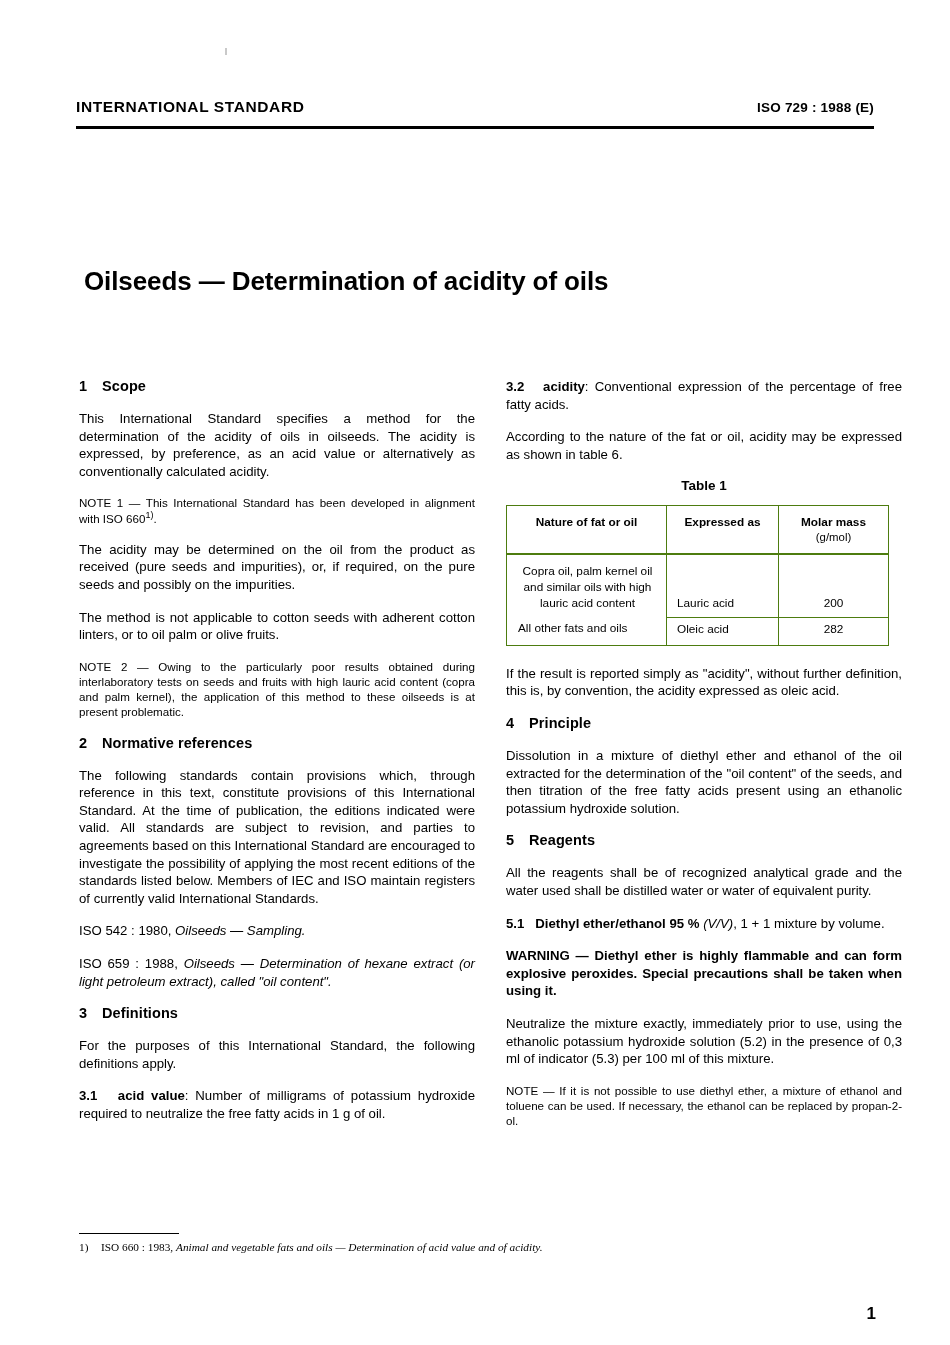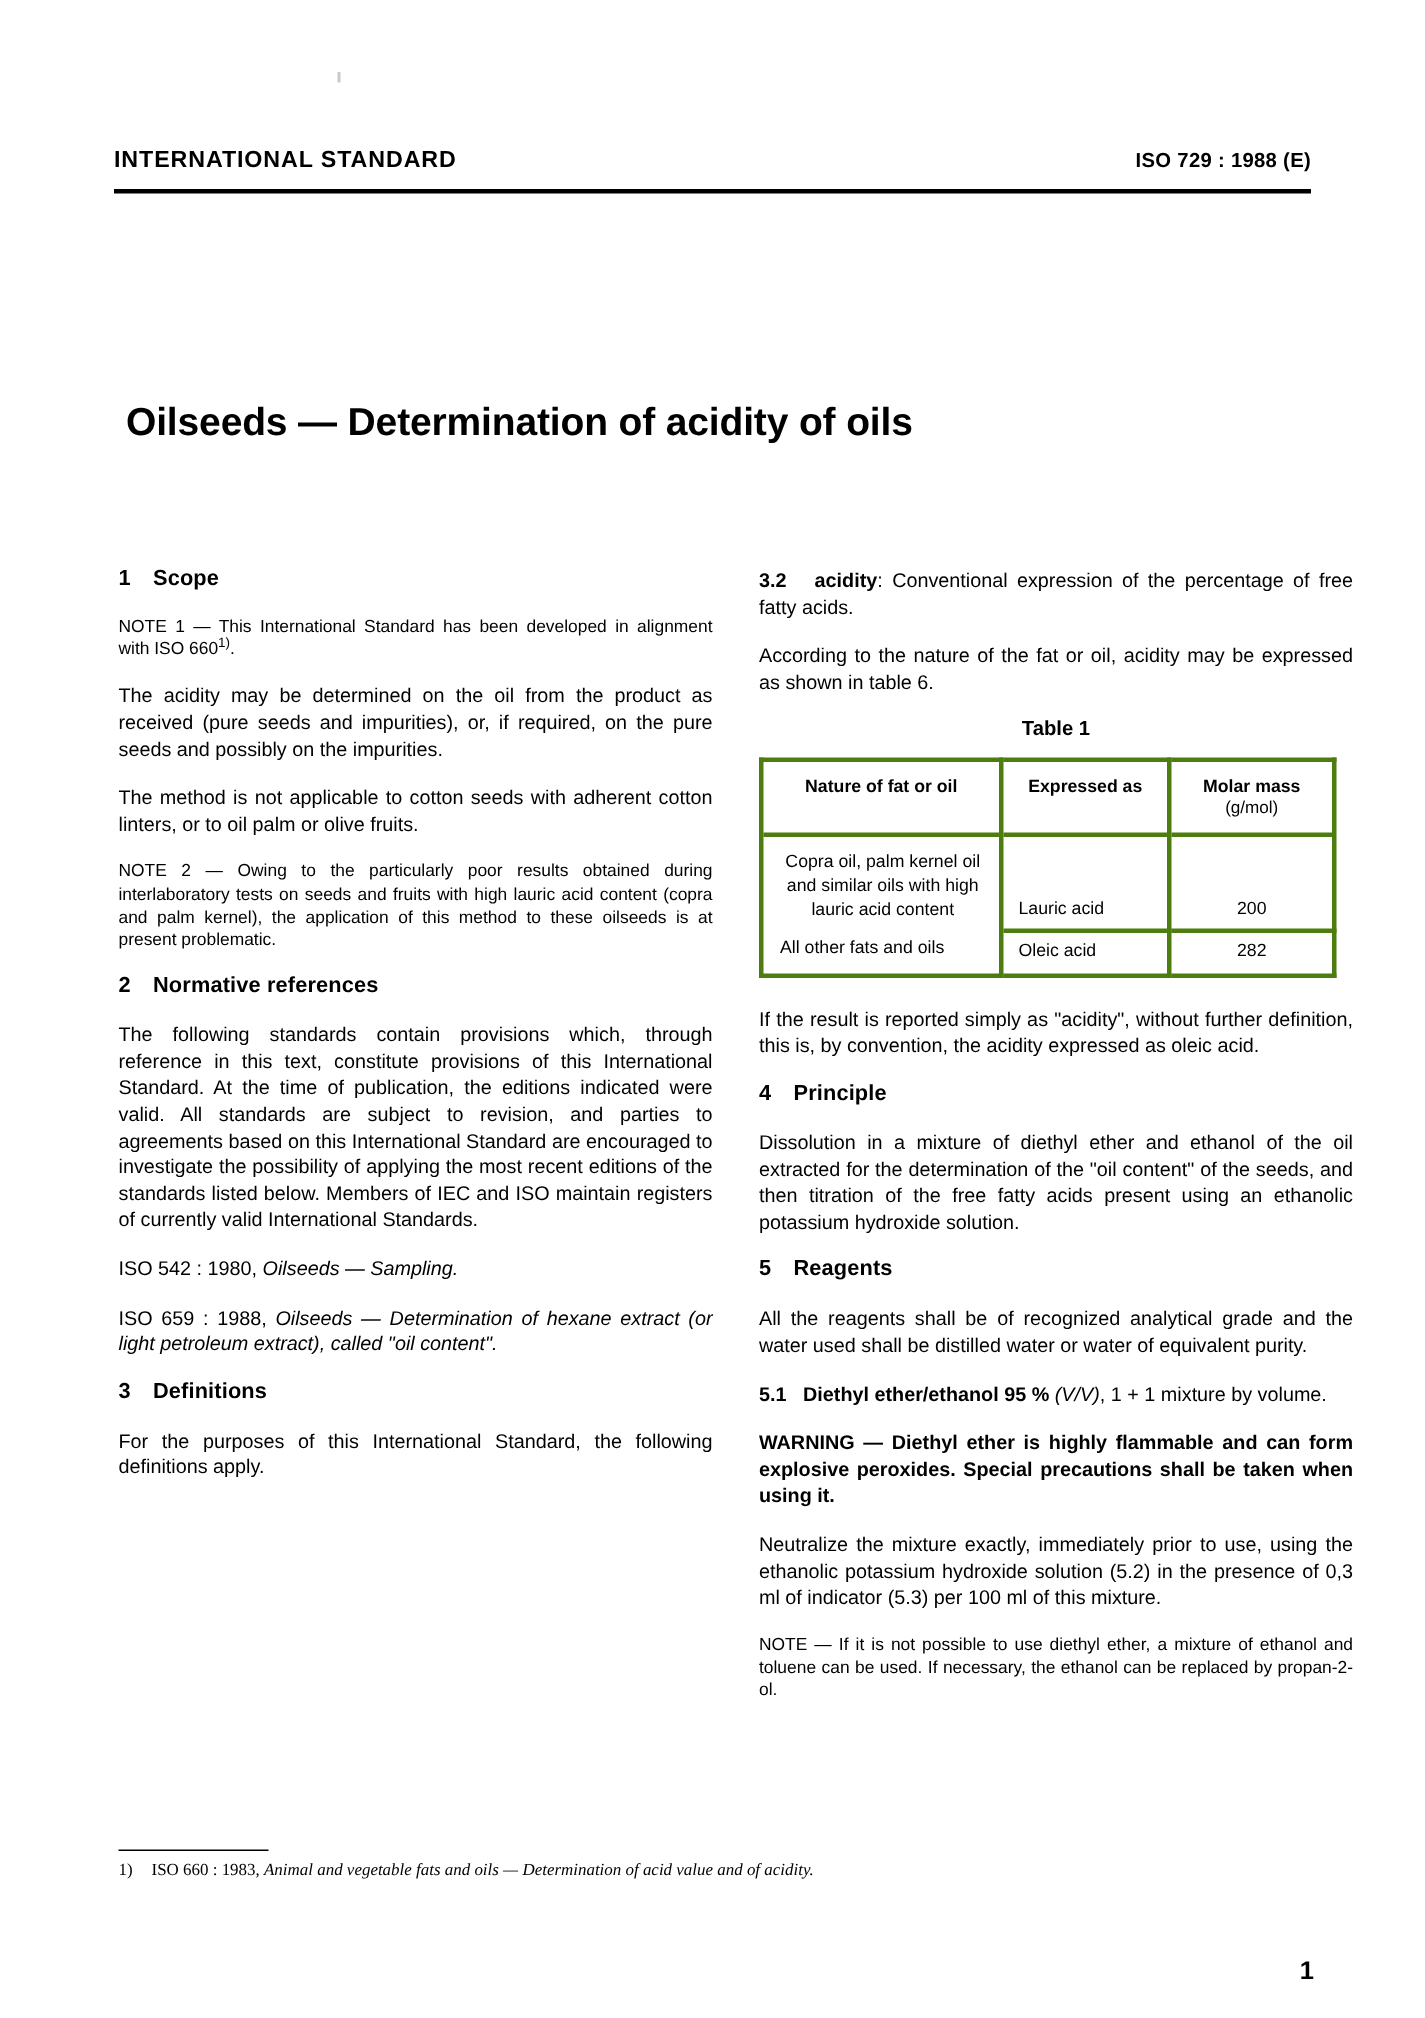--- a/index.html
+++ b/index.html
@@ -119,21 +119,21 @@
     text-align: center;
     margin: 11px 0 12px 0;
   }
   table.t1 {
     border-collapse: collapse;
     width: 382px;
     margin: 0 0 19px 0;
     table-layout: fixed;
   }
   table.t1 td, table.t1 th {
-    border: 3px solid #4d7c0f;
+    border: 1px solid #4d7c0f;
     font-size: 11.8px;
     line-height: 16px;
     padding: 0;
     vertical-align: top;
   }
   table.t1 thead th {
     border-bottom-width: 2px;
     font-weight: bold;
     text-align: center;
     padding: 9px 4px 8px 4px;
@@ -224,20 +224,21 @@
   <div class="hdr-rule"></div>
 
   <h1 class="doc-title">Oilseeds  —  Determination of acidity of oils</h1>
 
   <div class="col col-left">
 
     <h2 class="sec">
       <span class="num">1</span><span>Scope</span>
     </h2>
 
+    <p class="body">This International Standard specifies a method for the determination of the acidity of oils in oilseeds. The acidity is expressed, by preference, as an acid value or alternatively as conventionally calculated acidity.</p>
 
     <p class="note"><span>NOTE 1 — This International Standard has been developed in alignment with ISO 660</span><sup class="fn">1)</sup><span>.</span></p>
 
     <p class="body">The acidity may be determined on the oil from the product as received (pure seeds and impurities), or, if required, on the pure seeds and possibly on the impurities.</p>
 
     <p class="body">The method is not applicable to cotton seeds with adherent cotton linters, or to oil palm or olive fruits.</p>
 
     <p class="note">NOTE 2 — Owing to the particularly poor results obtained during interlaboratory tests on seeds and fruits with high lauric acid content (copra and palm kernel), the application of this method to these oilseeds is at present problematic.</p>
 
     <h2 class="sec gap-before">
@@ -249,20 +250,21 @@
     <p class="body"><span>ISO 542 : 1980, </span><span class="i">Oilseeds — Sampling.</span></p>
 
     <p class="body"><span>ISO 659 : 1988, </span><span class="i">Oilseeds — Determination of hexane extract (or light petroleum extract), called "oil content".</span></p>
 
     <h2 class="sec gap-before">
       <span class="num">3</span><span>Definitions</span>
     </h2>
 
     <p class="body">For the purposes of this International Standard, the following definitions apply.</p>
 
+    <p class="body last"><span class="b">3.1</span>&nbsp;&nbsp;&nbsp;<span class="b">acid value</span><span>: Number of milligrams of potassium hydroxide required to neutralize the free fatty acids in 1 g of oil.</span></p>
   </div>
 
   <div class="col col-right">
 
     <p class="body"><span class="b">3.2</span>&nbsp;&nbsp;&nbsp;<span class="b">acidity</span><span>: Conventional expression of the percentage of free fatty acids.</span></p>
 
     <p class="body">According to the nature of the fat or oil, acidity may be expressed as shown in table 6.</p>
 
     <div class="tbl-caption">Table 1</div>
 

